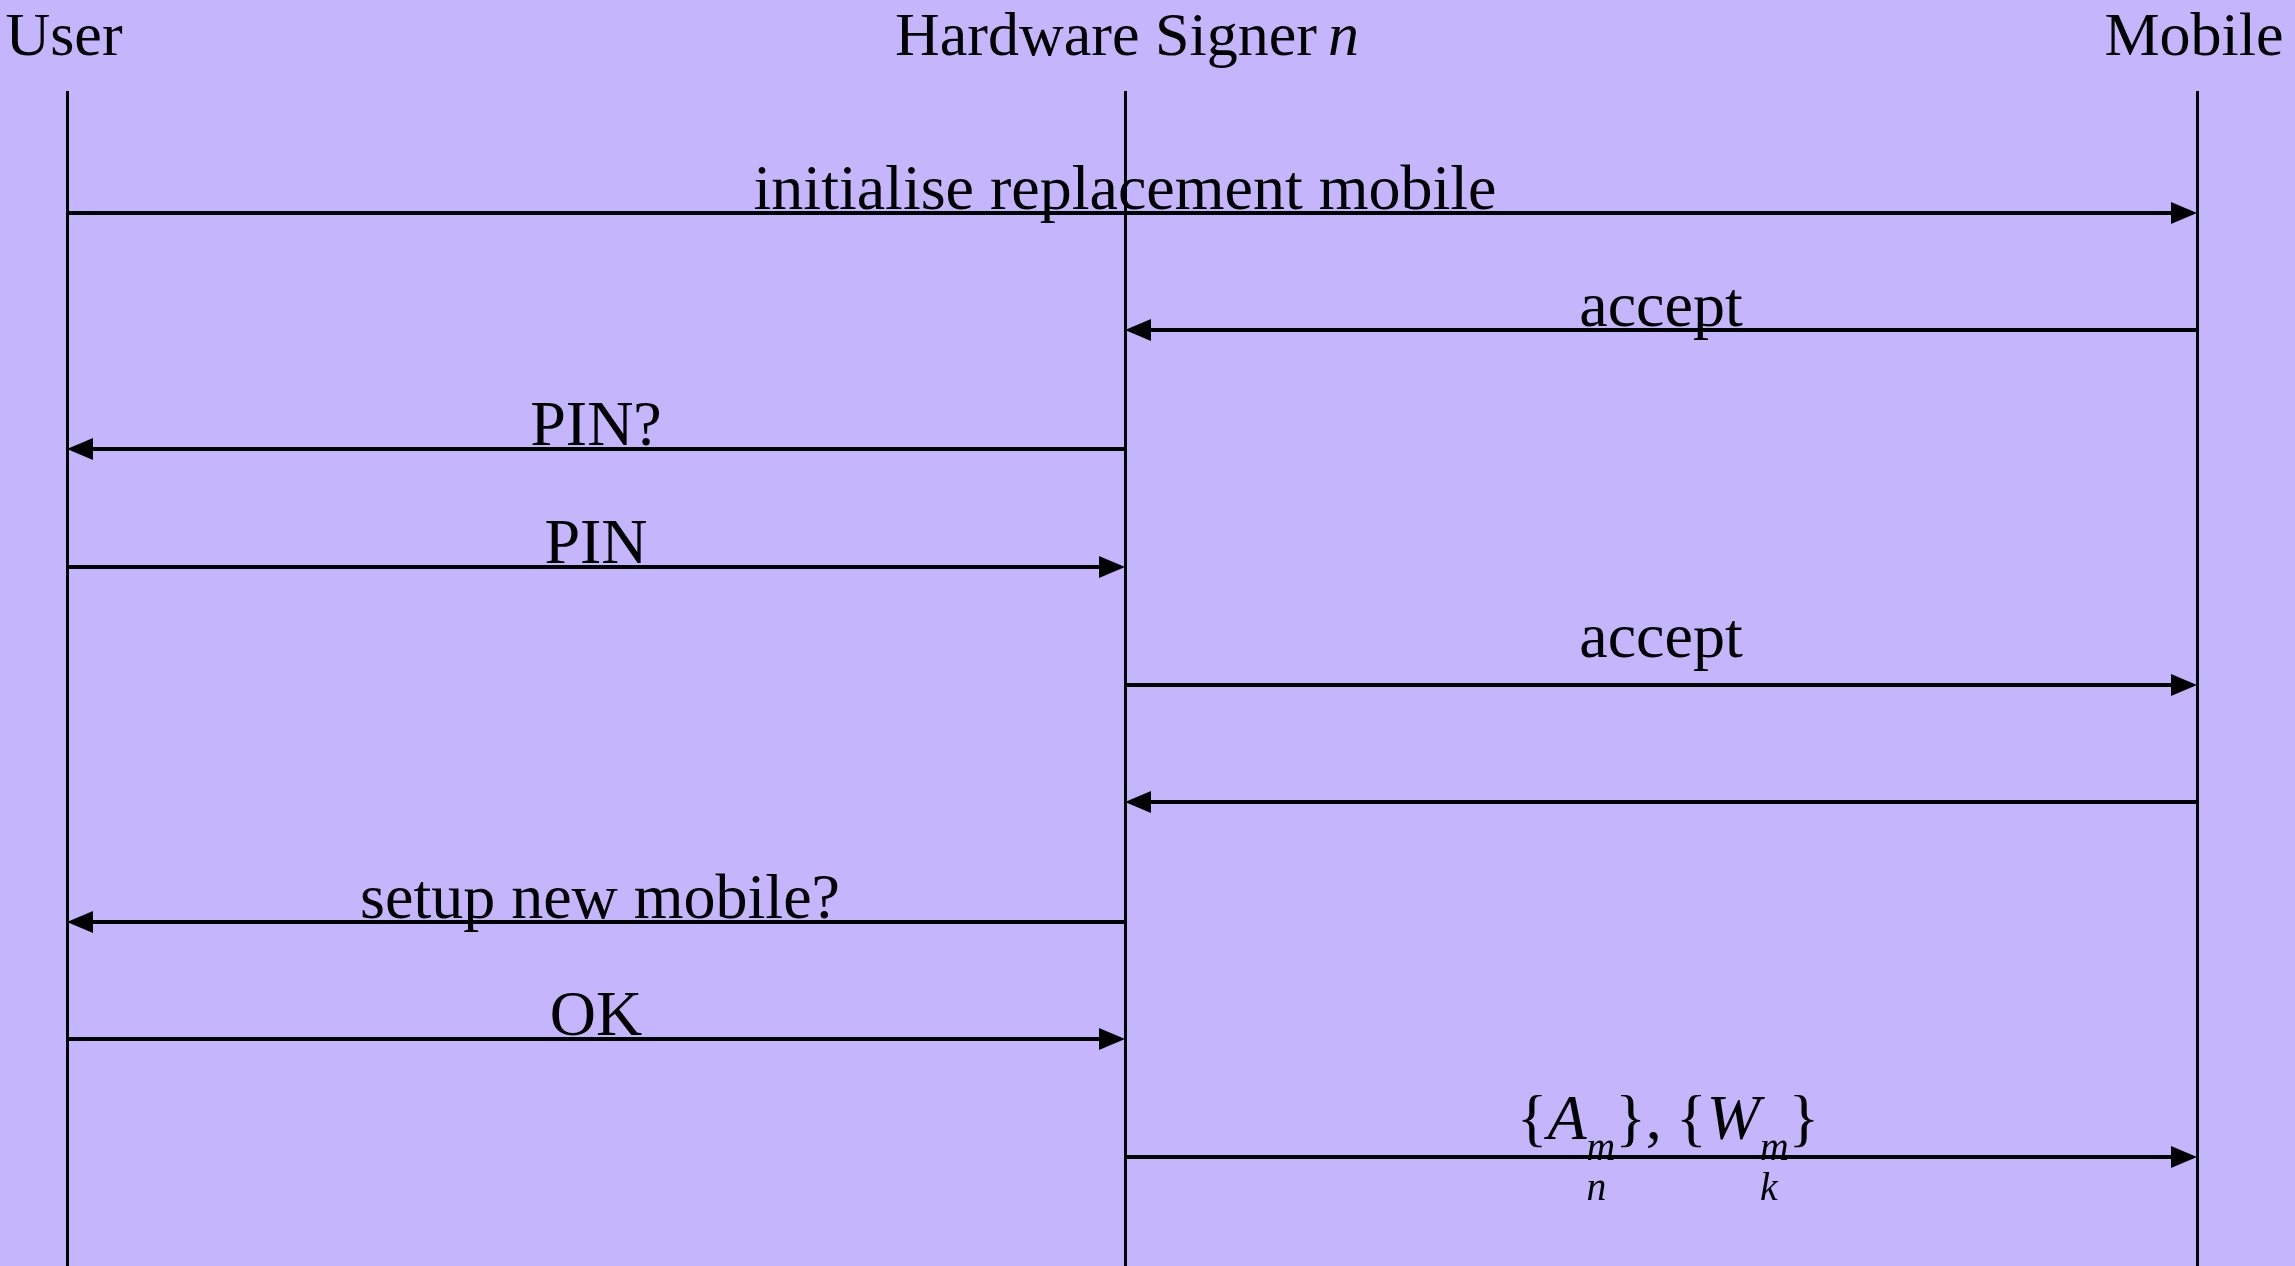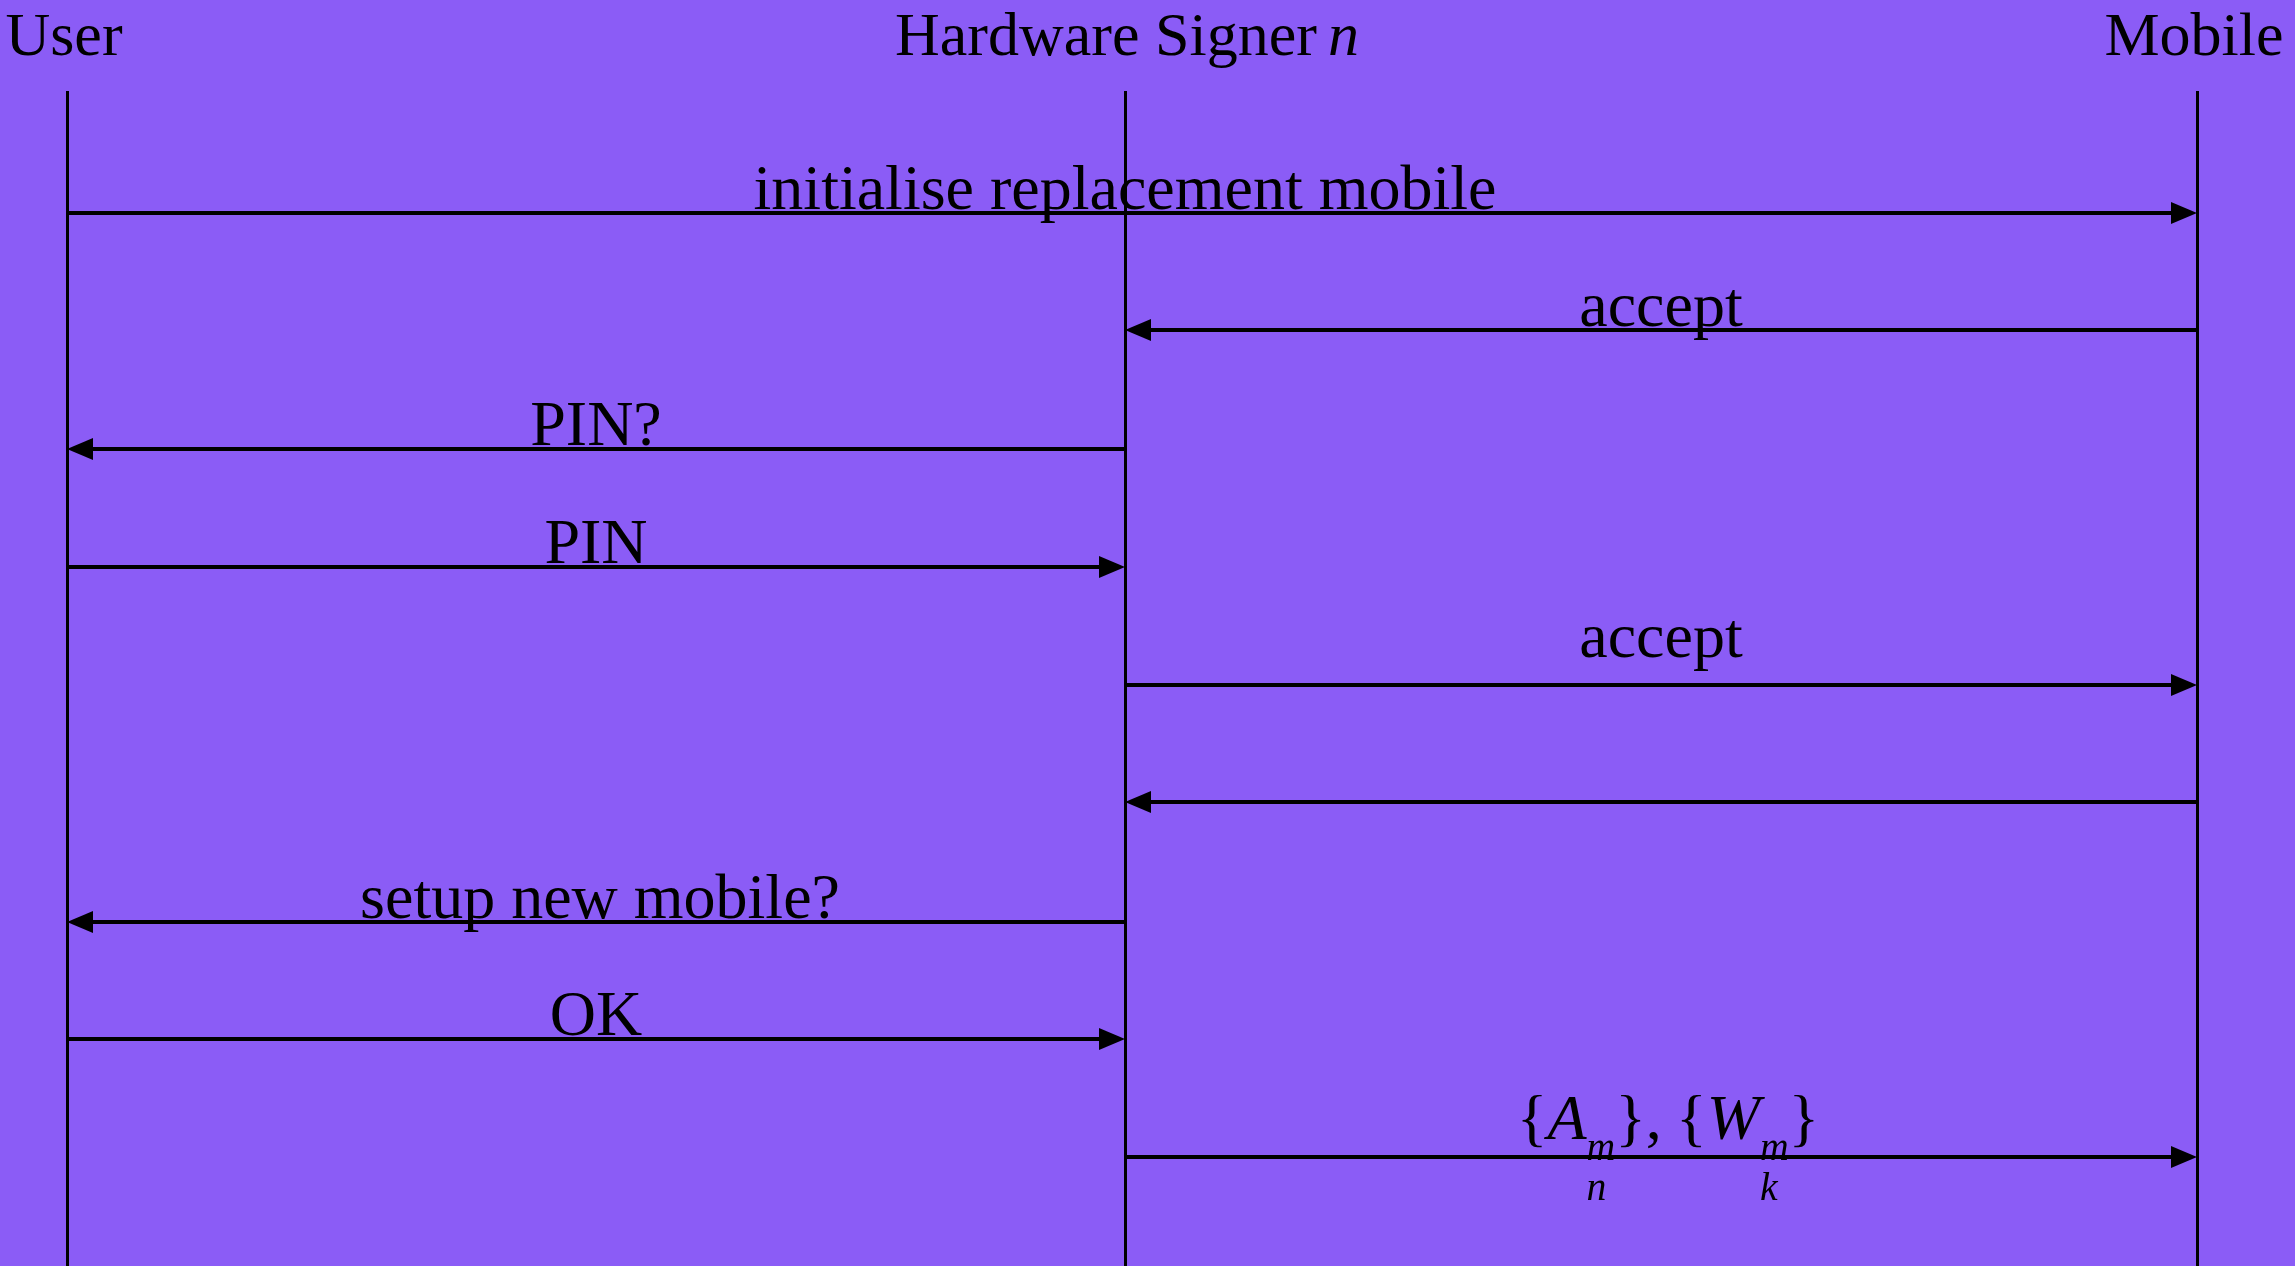--- a/index.html
+++ b/index.html
@@ -1,19 +1,19 @@
 <!DOCTYPE html>
 <html><head>
 <meta charset="utf-8">
 <style>
   html,body{margin:0;padding:0;background:#ffffff;}
   .canvas{
     position:relative;
     width:2295px;height:1266px;
-    background:#8b5cf6;
+    background:#c4b5fd;
     overflow:hidden;
     font-family:"Liberation Serif","DejaVu Serif",serif;
     color:#000000;
   }
   .participant{
     position:absolute;top:2px;
     transform:translateX(-50%);
     font-size:62px;line-height:1.05;
     white-space:nowrap;
   }

